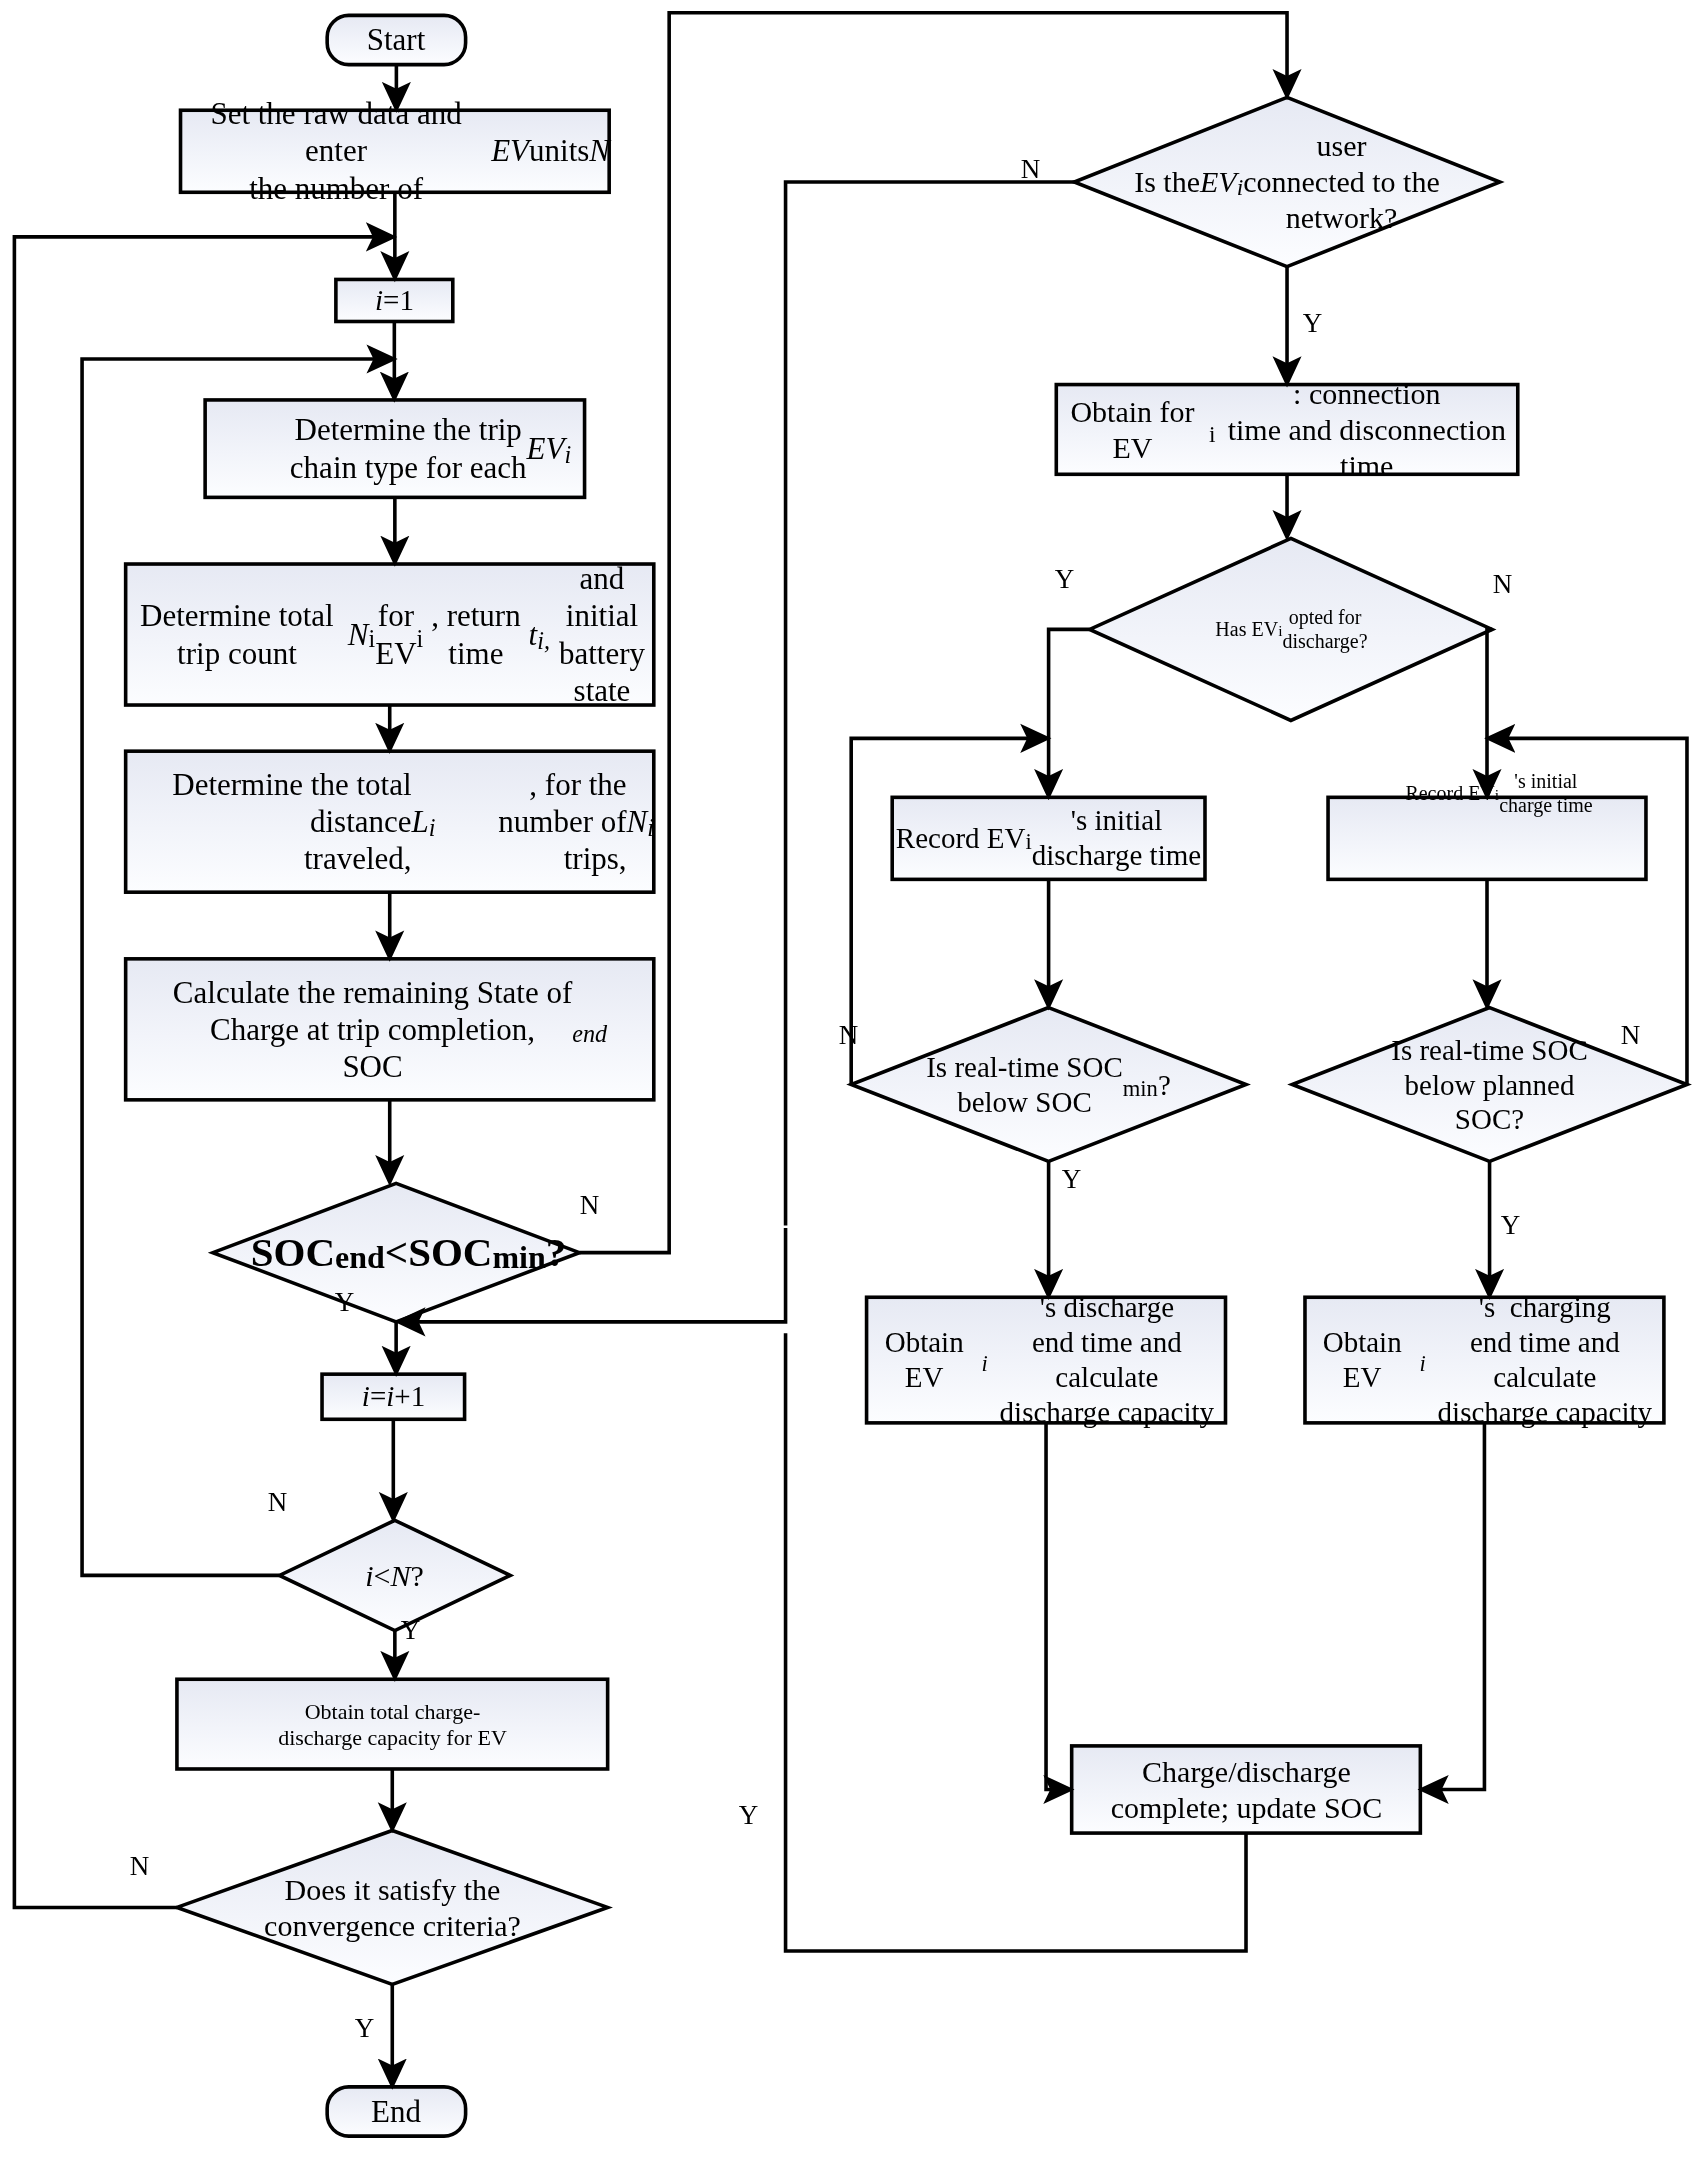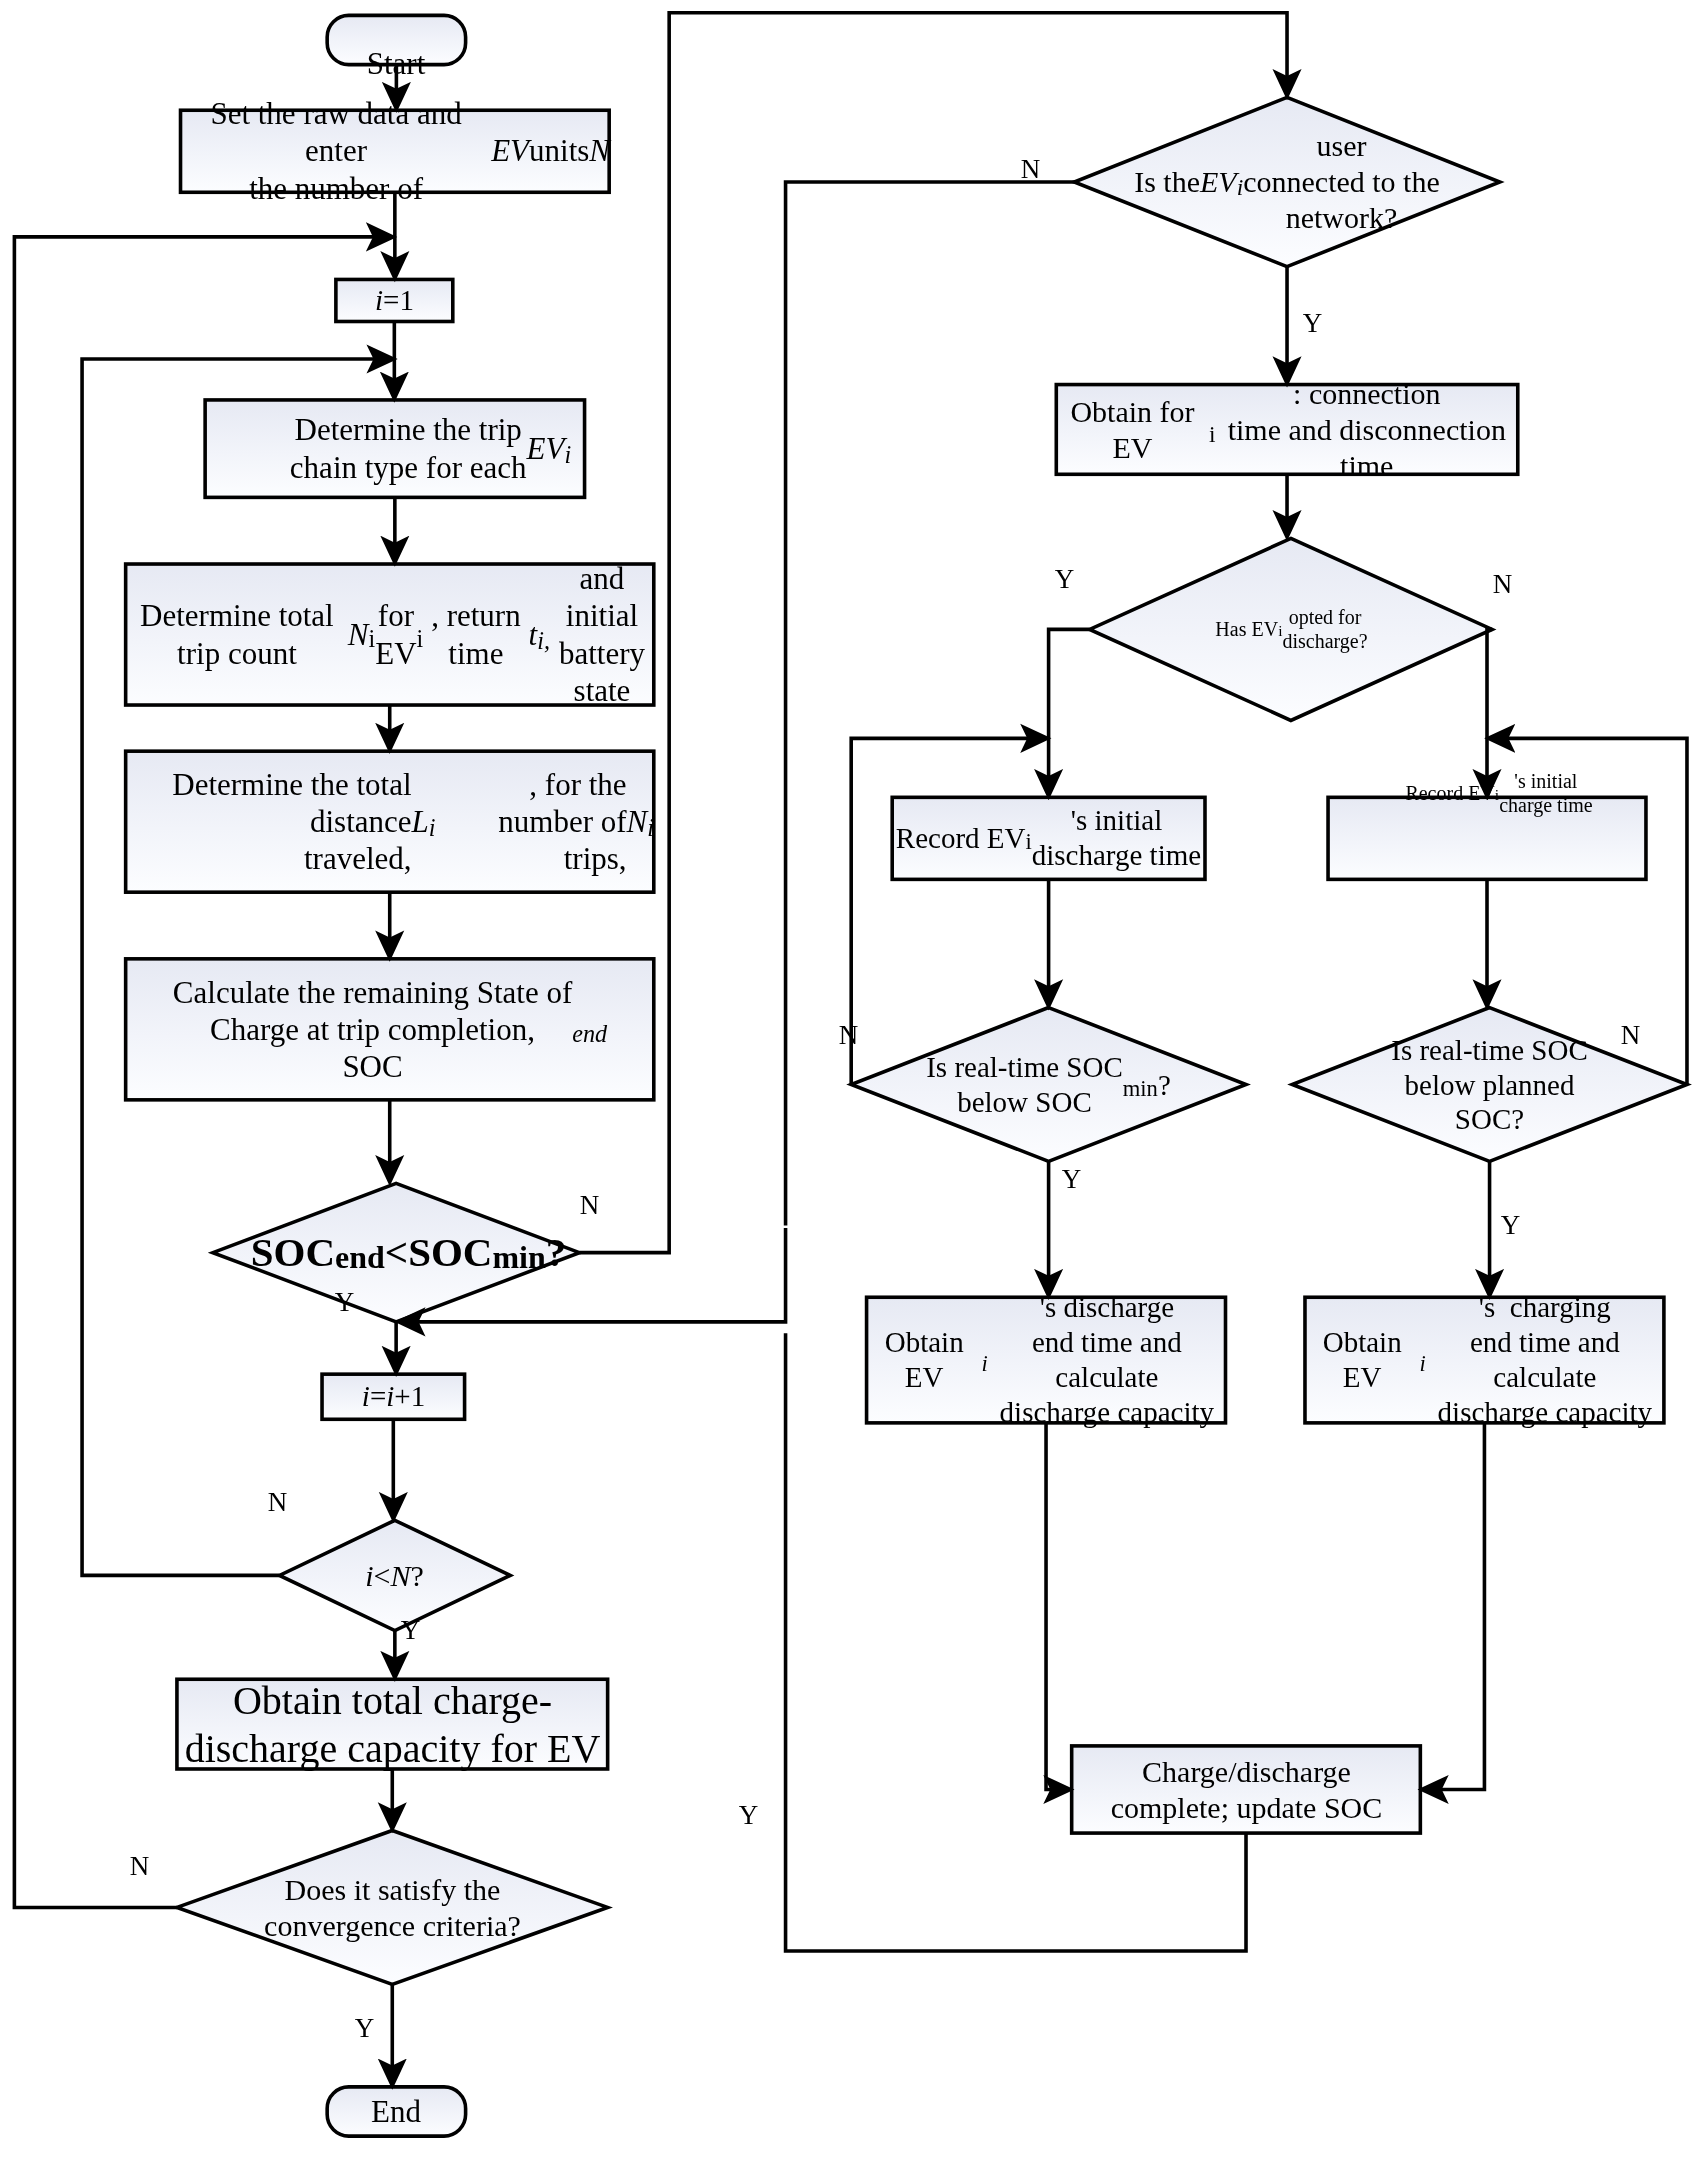--- a/index.html
+++ b/index.html
@@ -90,31 +90,31 @@
         <path d="M 2905 2265 L 2905 2524" stroke-width="7" marker-end="url(#arw)"></path>
         <path d="M 1660 2115 L 1660 2115 L 1660 1440 L 2039 1440" stroke-width="7" marker-end="url(#arw)"></path>
         <path d="M 3290 2115 L 3290 2115 L 3290 1440 L 2906 1440" stroke-width="7" marker-end="url(#arw)"></path>
         <path d="M 2040 2775 L 2040 3490 L 2084 3490" stroke-width="7" marker-end="url(#arw)"></path>
         <path d="M 2895 2775 L 2895 3490 L 2776 3490" stroke-width="7" marker-end="url(#arw)"></path>
         <path d="M 2430 3575 L 2430 3805 L 1532 3805 L 1532 2600" stroke-width="7"></path>
       </g>
   </svg>
 
   <div id="labels-layer">
-      <div class="nodeText" style="left: 327px; top: 15.4px; width: 138px; height: 49px; font-size: 31px; margin-top: 24px;">Start</div>
+      <div class="nodeText" style="left: 327px; top: 15.4px; width: 138px; height: 49px; font-size: 31px;">Start</div>
       <div class="nodeText" style="left: 181px; top: 110px; width: 429px; height: 82px; font-size: 31px;">Set the raw data and enter<br>the number of <span class="it">EV</span> units <span class="it">N</span></div>
       <div class="nodeText" style="left: 336px; top: 279px; width: 117px; height: 42px; font-size: 29px;"><span class="it">i</span>=1</div>
       <div class="nodeText" style="left: 205px; top: 400px; width: 379px; height: 97px; font-size: 31px; padding-left: 36px;">Determine the trip<br>chain type for each <span class="it">EV<span class="subit">i</span></span></div>
       <div class="nodeText" style="left: 126px; top: 564px; width: 528px; height: 141px; font-size: 31px;">Determine total trip count <span class="it">N</span><span class="sub">i</span> for<br>EV<span class="sub">i</span>, return time <span class="it">t<span class="subit">i,</span></span> and initial<br>battery state</div>
       <div class="nodeText" style="left: 126px; top: 751px; width: 528px; height: 141px; font-size: 31px; text-align: right;">Determine the total distance<br>traveled, <span class="it">L<span class="subit">i</span></span>, for the number of<br>trips, <span class="it">N<span class="subit">i</span></span></div>
       <div class="nodeText" style="left: 126px; top: 959px; width: 528px; height: 141px; font-size: 31px;">Calculate the remaining State of<br>Charge at trip completion,<br>SOC<span class="subit">end</span></div>
       <div class="nodeText" style="left: 225px; top: 1184px; width: 367px; height: 138px; font-size: 41px; font-weight: bold;">SOC<span class="sub">end</span>&lt;SOC<span class="sub">min</span>?</div>
       <div class="nodeText" style="left: 322px; top: 1374px; width: 143px; height: 45px; font-size: 29px;"><span class="it">i</span>=<span class="it">i</span>+1</div>
       <div class="nodeText" style="left: 279px; top: 1521px; width: 231px; height: 110px; font-size: 30px;"><span class="it">i</span>&lt;<span class="it">N</span>?</div>
-      <div class="nodeText" style="left: 177px; top: 1680px; width: 431px; height: 90px; font-size: 40px;">Obtain total charge-<br>discharge capacity for EV</div>
+      <div class="nodeText" style="left: 177px; top: 1680px; width: 431px; height: 90px; font-size: 22px;">Obtain total charge-<br>discharge capacity for EV</div>
       <div class="nodeText" style="left: 177px; top: 1831px; width: 431px; height: 154px; font-size: 30px;">Does it satisfy the<br>convergence criteria?</div>
       <div class="nodeText" style="left: 327px; top: 2087px; width: 138px; height: 49px; font-size: 31px;">End</div>
       <div class="nodeText" style="left: 1074px; top: 97px; width: 426px; height: 169px; font-size: 30px;">Is the <span class="it">EV<span class="subit">i</span></span> user<br>connected to the<br>network?</div>
       <div class="nodeText" style="left: 1056px; top: 385px; width: 462px; height: 90px; font-size: 30px;">Obtain for EV<span class="sub">i</span>: connection<br>time and disconnection time</div>
       <div class="nodeText" style="left: 1090px; top: 538px; width: 403px; height: 182px; font-size: 20px;">Has EV<span class="sub">i</span> opted for<br>discharge?</div>
       <div class="nodeText" style="left: 892px; top: 797px; width: 313px; height: 82px; font-size: 29px;">Record EV<span class="sub">i</span>'s initial<br>discharge time</div>
       <div class="nodeText" style="left: 1328px; top: 752px; width: 342px; height: 82px; font-size: 20px;">Record EV<span class="sub">i</span>'s initial<br>charge time</div>
       <div class="nodeText" style="left: 851px; top: 1008px; width: 395px; height: 154px; font-size: 29px;">Is real-time SOC<br>below SOC<span class="sub">min</span>?</div>
       <div class="nodeText" style="left: 1292px; top: 1008px; width: 395px; height: 154px; font-size: 29px;">Is real-time SOC<br>below planned<br>SOC?</div>
       <div class="nodeText" style="left: 867px; top: 1297px; width: 359px; height: 126px; font-size: 29px;">Obtain EV<span class="subit">i</span>'s discharge<br>end time and calculate<br>discharge capacity</div>

